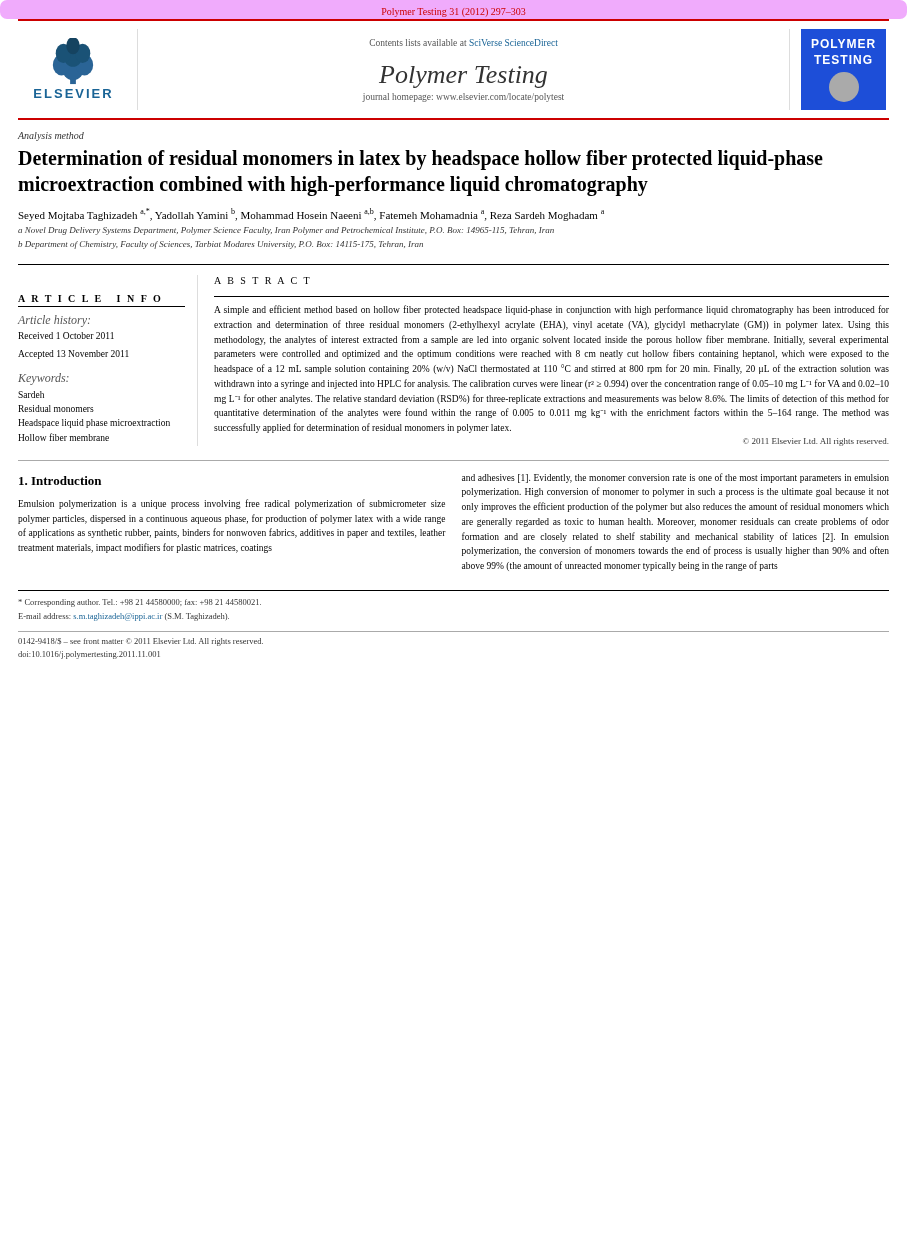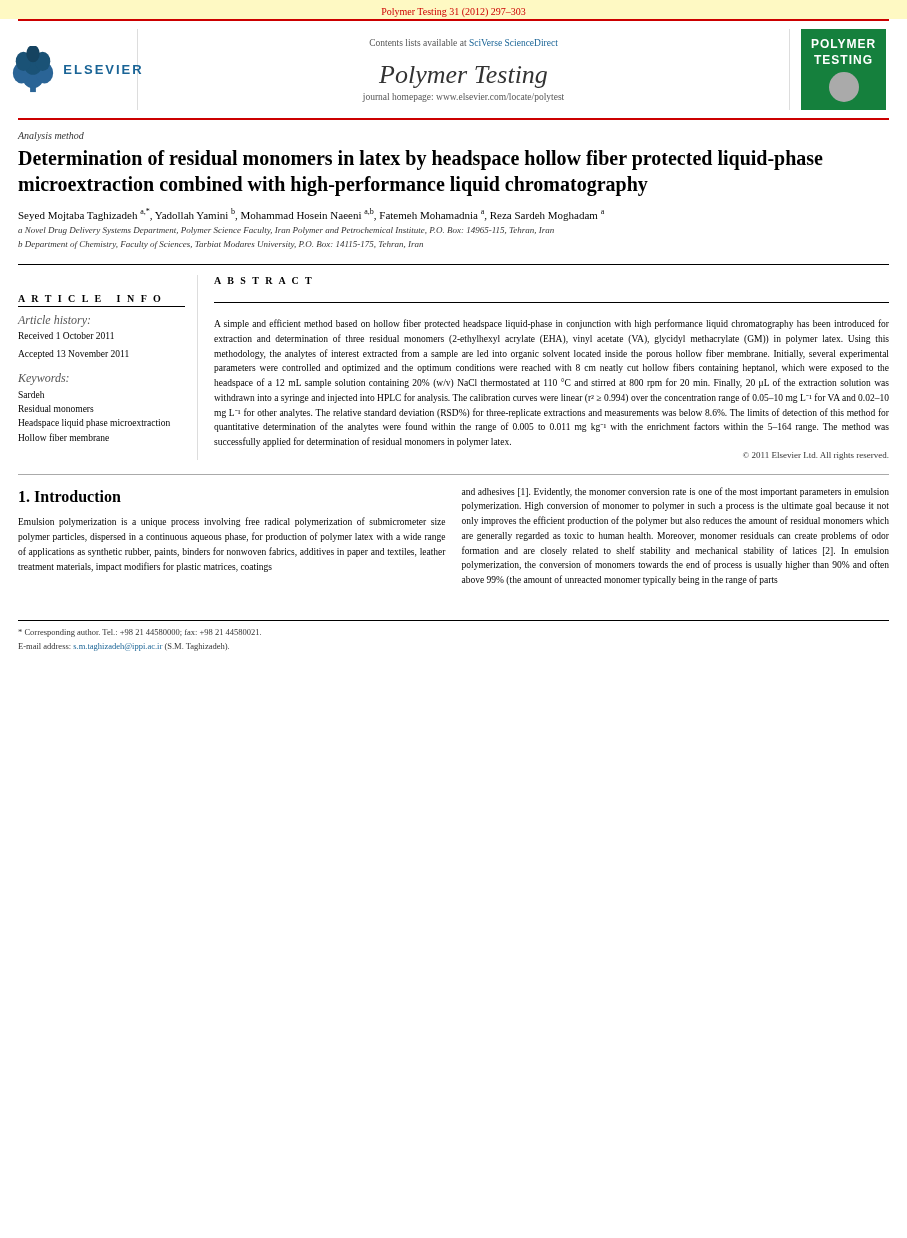--- a/index.html
+++ b/index.html
@@ -12,25 +12,26 @@
       min-height: 1238px;
     }
     .page {
       width: 907px;
       min-height: 1238px;
       background: #fff;
       position: relative;
     }
     
     .journal-header-bar {
-      background: #fef9c3;
+      background: #f0abfc;
       text-align: center;
       padding: 6px 0 2px 0;
       font-size: 10px;
       color: #c00;
+      border-radius: 7px;
     }
     
     .main-header {
       display: flex;
       align-items: stretch;
       border-top: 2px solid #c00;
       border-bottom: 2px solid #c00;
       margin: 0 18px;
       padding: 8px 0;
     }
@@ -38,21 +39,21 @@
       width: 120px;
       display: flex;
       align-items: center;
       justify-content: center;
       flex-direction: column;
       border-right: 1px solid #ddd;
       padding-right: 8px;
     }
     .elsevier-logo {
       display: flex;
-      flex-direction: row;
+      flex-direction: column;
       align-items: center;
     }
     .elsevier-tree {
       width: 60px;
       height: 48px;
     }
     .elsevier-text {
       font-size: 13px;
       font-weight: bold;
       color: #1a6496;
@@ -89,21 +90,21 @@
     }
     .header-right {
       width: 100px;
       display: flex;
       align-items: center;
       justify-content: center;
       border-left: 1px solid #ddd;
       padding-left: 8px;
     }
     .polymer-testing-badge {
-      background: #15803d;
+      background: #1d4ed8;
       color: #fff;
       padding: 8px 10px;
       text-align: center;
       font-family: Arial, sans-serif;
       font-size: 10px;
       font-weight: bold;
       line-height: 1.3;
     }
     .polymer-testing-badge .pt-line1 { font-size: 12px; letter-spacing: 1px; }
     .polymer-testing-badge .pt-line2 { font-size: 12px; letter-spacing: 1px; }
@@ -189,24 +190,24 @@
       line-height: 1.5;
     }
 
     .abstract-col {
       flex: 1;
     }
     .abstract-title {
       font-size: 10px;
       font-variant: small-caps;
       letter-spacing: 2px;
-      font-weight: bold;
+      font-weight: normal;
       border-bottom: 1px solid #000;
-      padding-bottom: 16px;
-      margin-bottom: 14px;
+      padding-bottom: 10px;
+      margin-bottom: 6px;
     }
     .abstract-text {
       font-size: 9.5px;
       line-height: 1.55;
       text-align: justify;
       color: #000;
     }
     .copyright-line {
       font-size: 9px;
       text-align: right;
@@ -224,31 +225,31 @@
       margin: 10px 18px 0 18px;
     }
     .body-col {
       flex: 1;
       font-size: 9.5px;
       line-height: 1.55;
       text-align: justify;
       color: #000;
     }
     .section-heading {
-      font-size: 16px;
+      font-size: 13px;
       font-weight: bold;
       margin-bottom: 6px;
       color: #000;
     }
     .body-text {
       font-size: 9.5px;
       line-height: 1.55;
       text-align: justify;
       color: #000;
-      margin-bottom: 22px;
+      margin-bottom: 6px;
     }
 
     
     .footnote-area {
       margin: 10px 18px 0 18px;
       border-top: 1px solid #000;
       padding-top: 6px;
     }
     .footnote-text {
       font-size: 8.5px;
@@ -374,14 +375,18 @@
 
   <div class="footnote-area">
     <div class="footnote-text">* Corresponding author. Tel.: +98 21 44580000; fax: +98 21 44580021.</div>
     <div class="footnote-text">
       <span>E-mail address:</span>
       <span class="footnote-link">s.m.taghizadeh@ippi.ac.ir</span>
       <span>(S.M. Taghizadeh).</span>
     </div>
   </div>
 
+  <div class="bottom-bar">
+    <div class="footnote-text">0142-9418/$ – see front matter © 2011 Elsevier Ltd. All rights reserved.</div>
+    <div class="footnote-text">doi:10.1016/j.polymertesting.2011.11.001</div>
+  </div>
 
 </div>
 
 </body></html>

